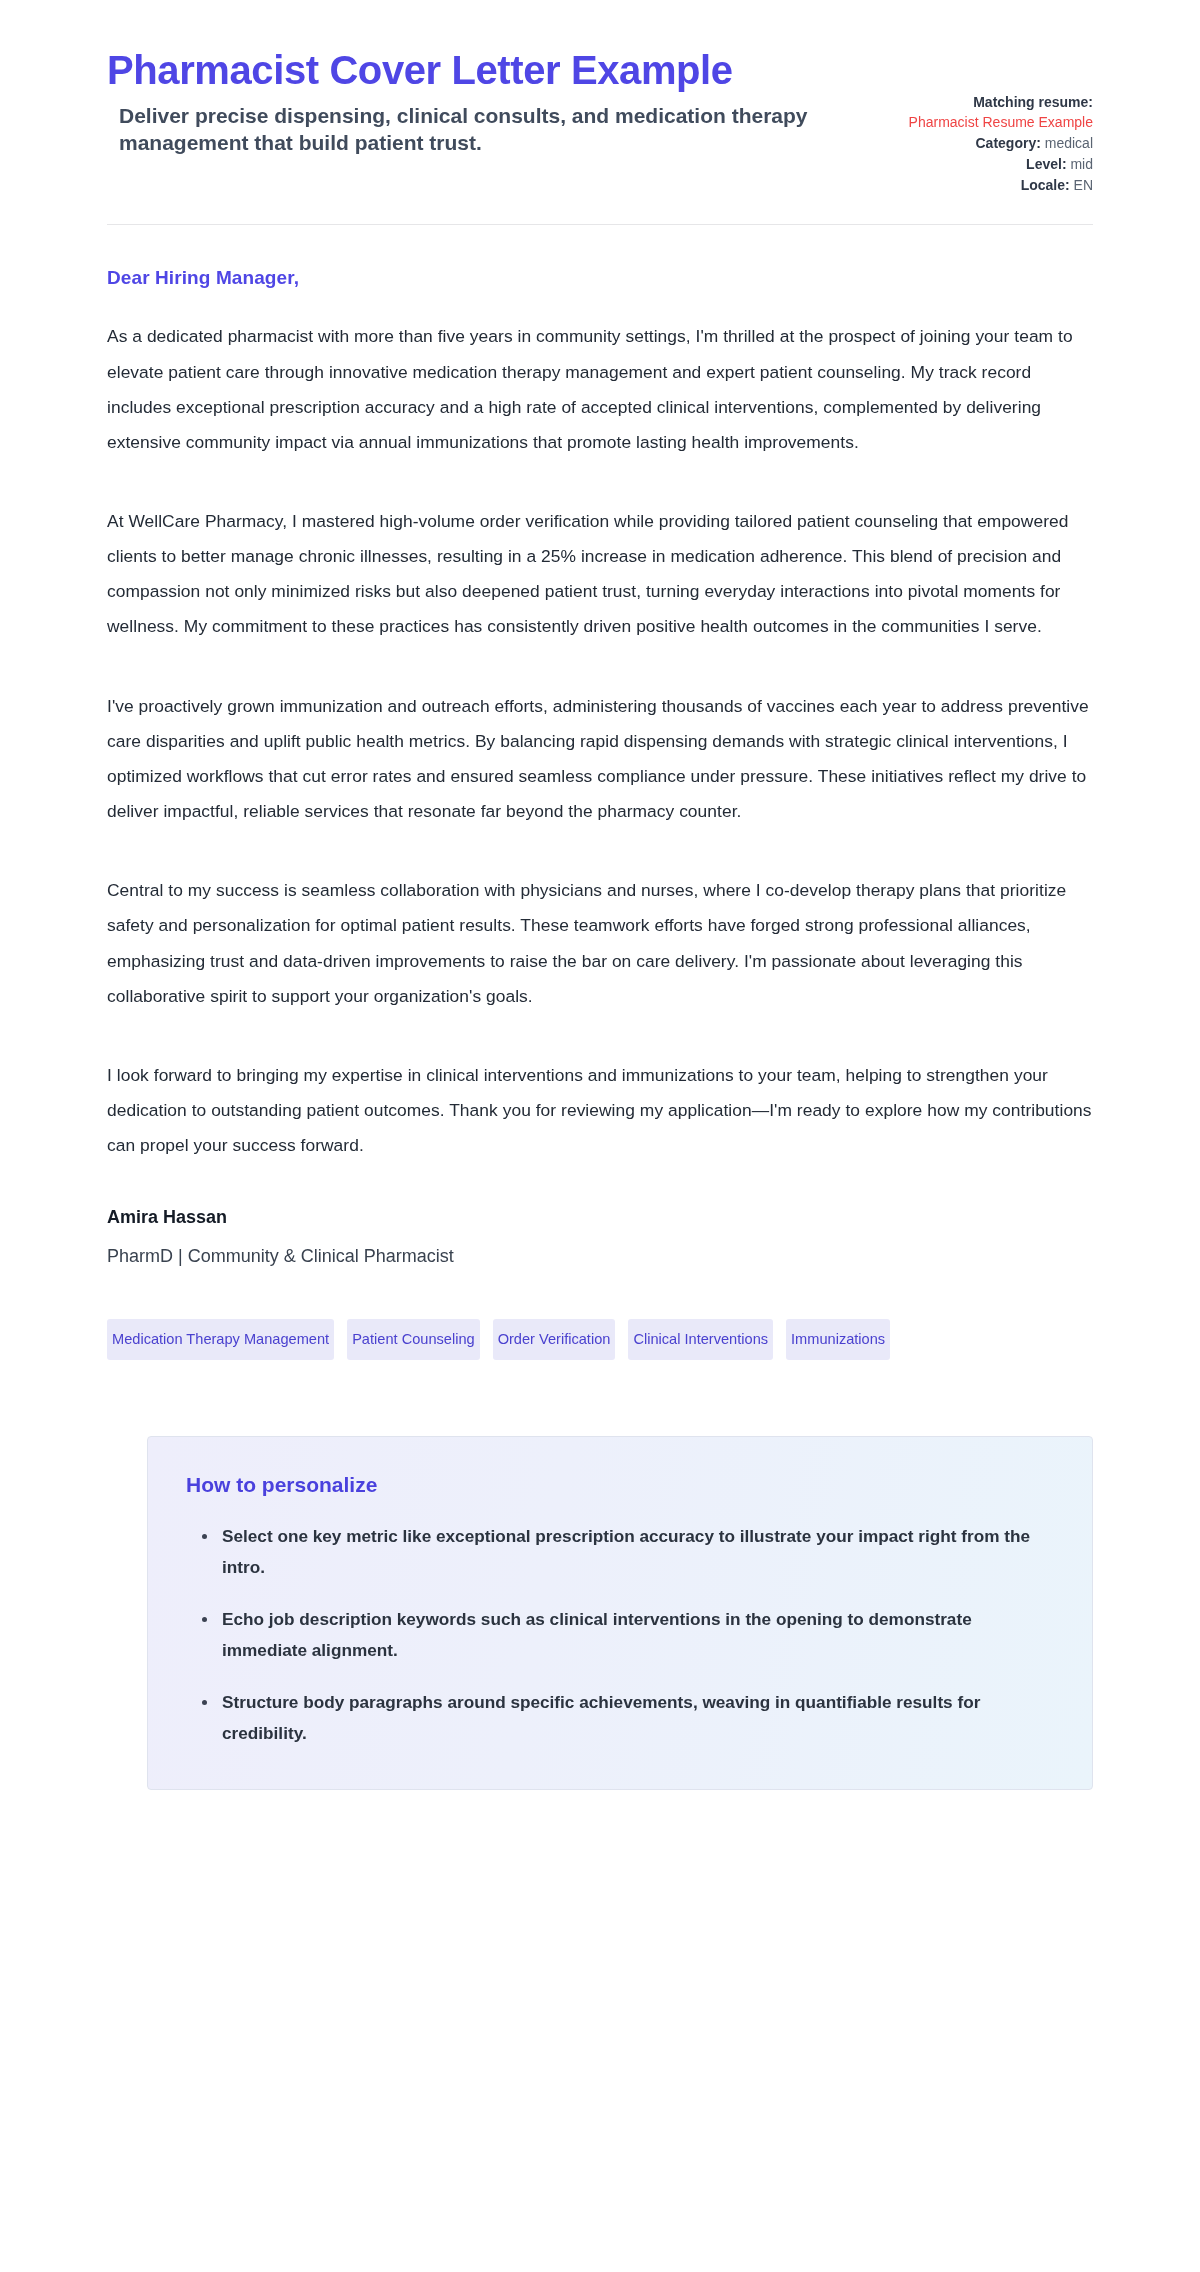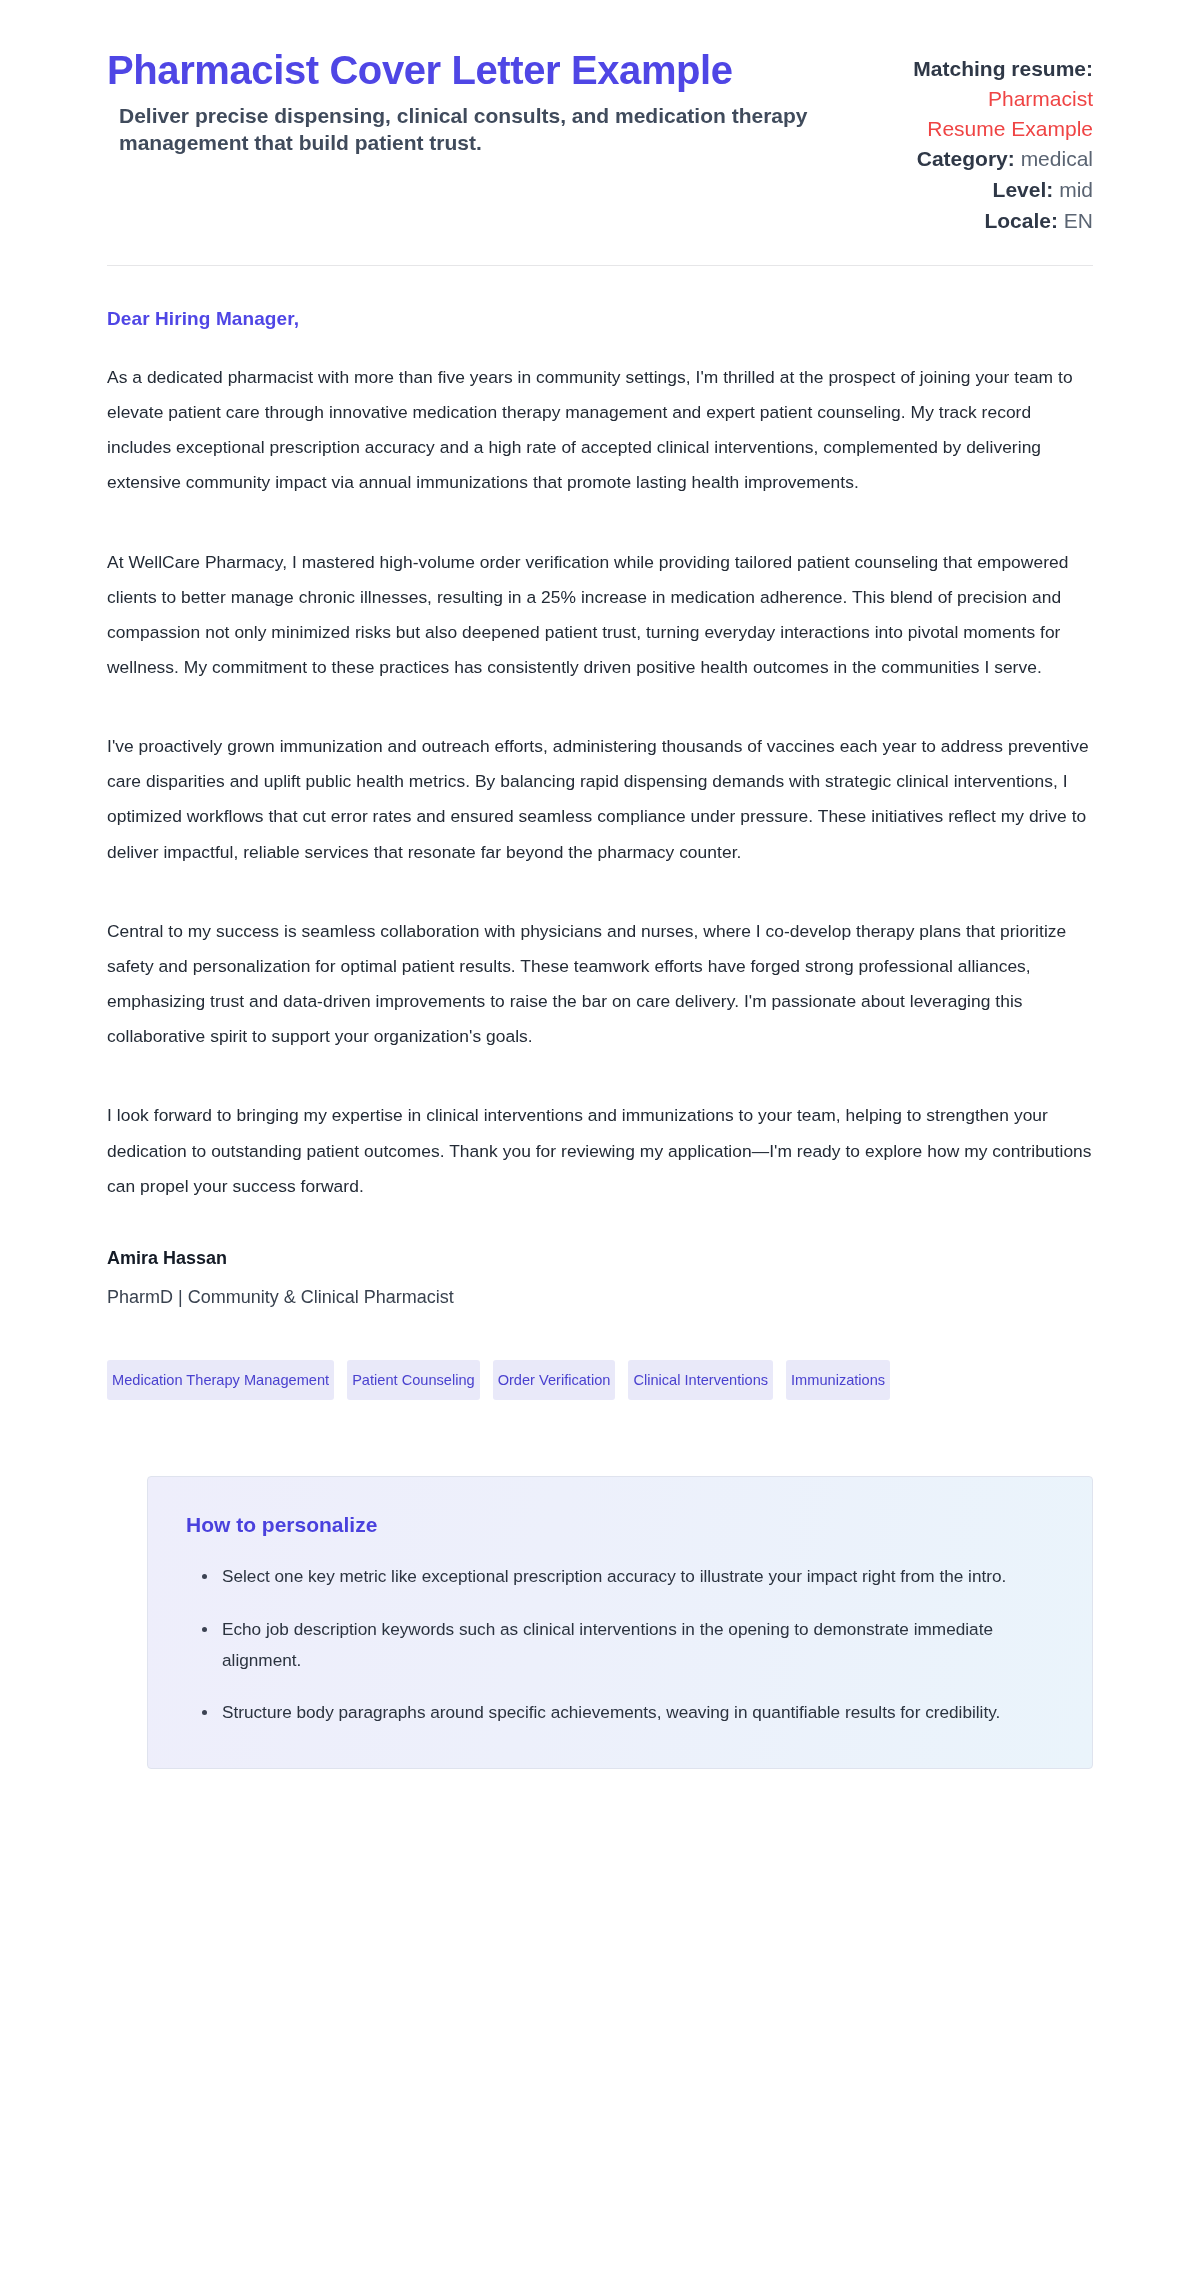--- a/index.html
+++ b/index.html
@@ -47,24 +47,25 @@
     line-height: 1.32;
     font-weight: 700;
     color: #404b5c;
     max-width: 740px;
   }
 
   .meta {
     flex: 0 0 auto;
     width: 186px;
     text-align: right;
-    font-size: 21px;
+    font-size: 14px;
     line-height: 1.42;
     color: #5a6472;
     padding-top: 6px;
+    margin-top: 39px;
   }
   .meta-row { margin-bottom: 1px; }
   .meta-label {
     font-weight: 700;
     color: #2f3847;
   }
   .meta-value { color: #5a6472; }
   .meta-resume-name {
     display: block;
     color: #ef4444;
@@ -137,20 +138,21 @@
   .callout-title {
     margin: 0 0 24px 0;
     font-size: 21px;
     font-weight: 700;
     color: #4a41dd;
   }
   .callout-list {
     margin: 0;
     padding-left: 24px;
     list-style: none;
+    font-weight: bold;
   }
   .callout-list li {
     position: relative;
     font-size: 17.2px;
     line-height: 1.78;
     color: #2b333f;
     margin-bottom: 22px;
     padding-left: 12px;
   }
   .callout-list li:last-child { margin-bottom: 0; }

